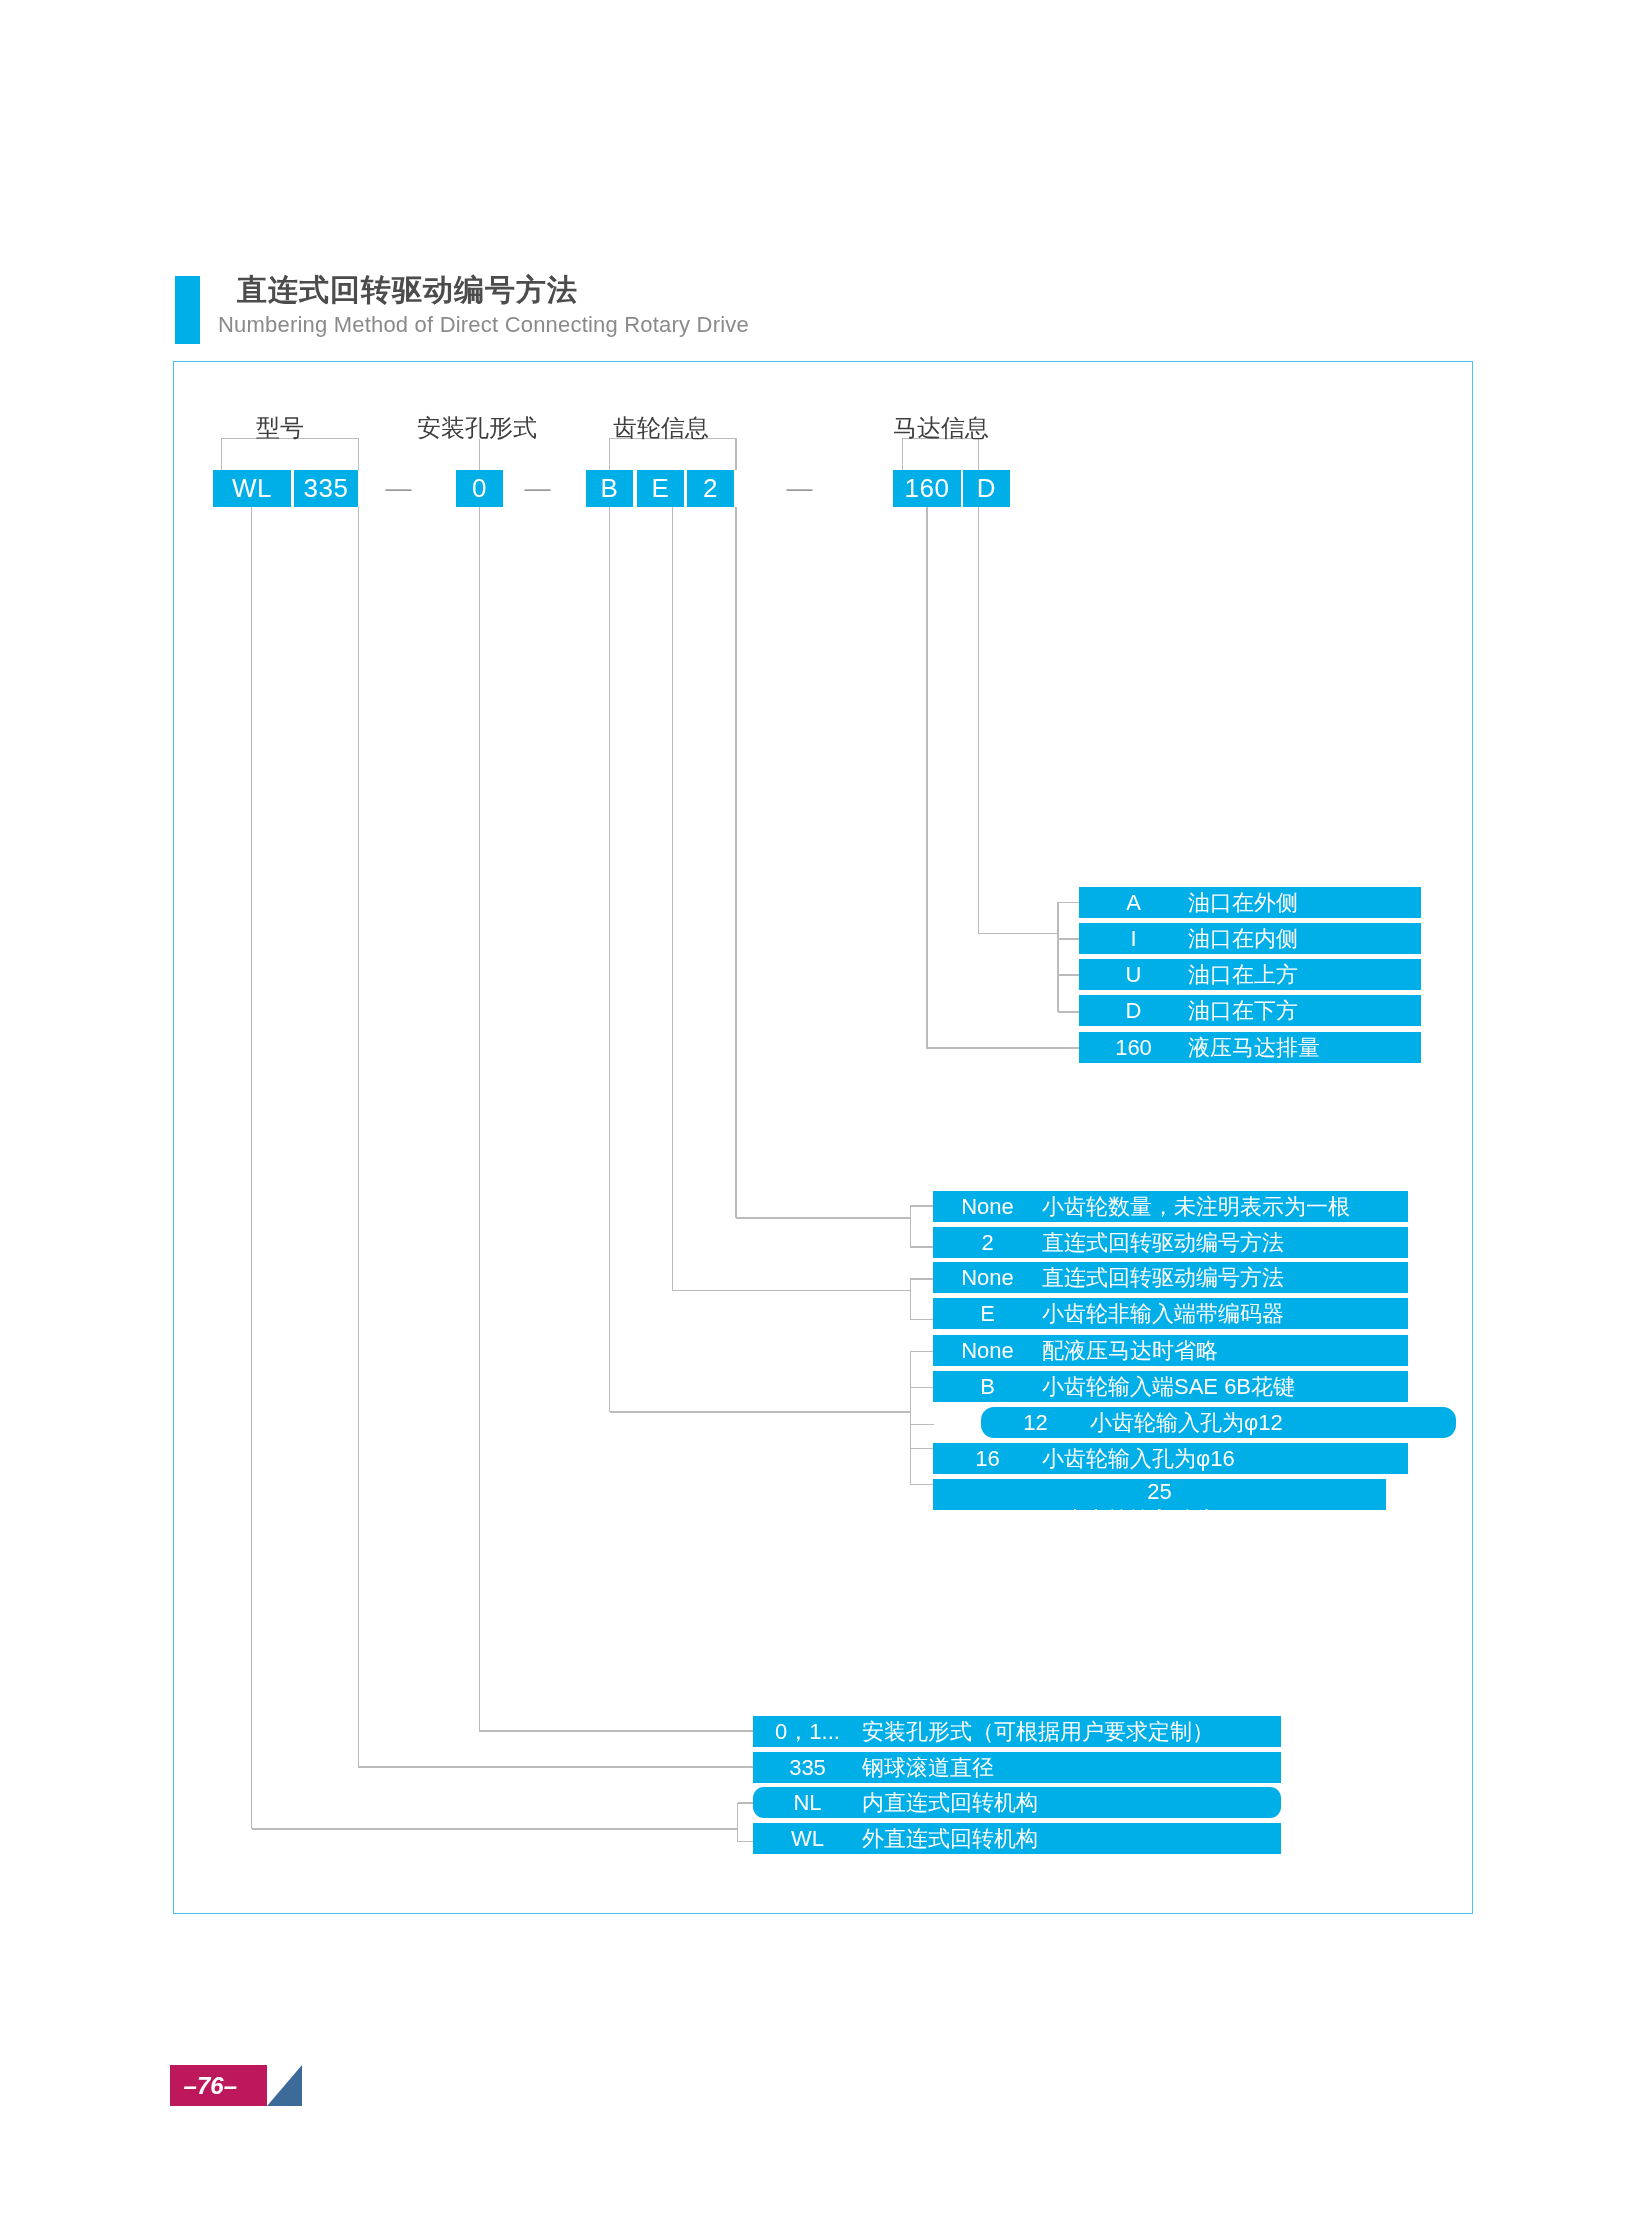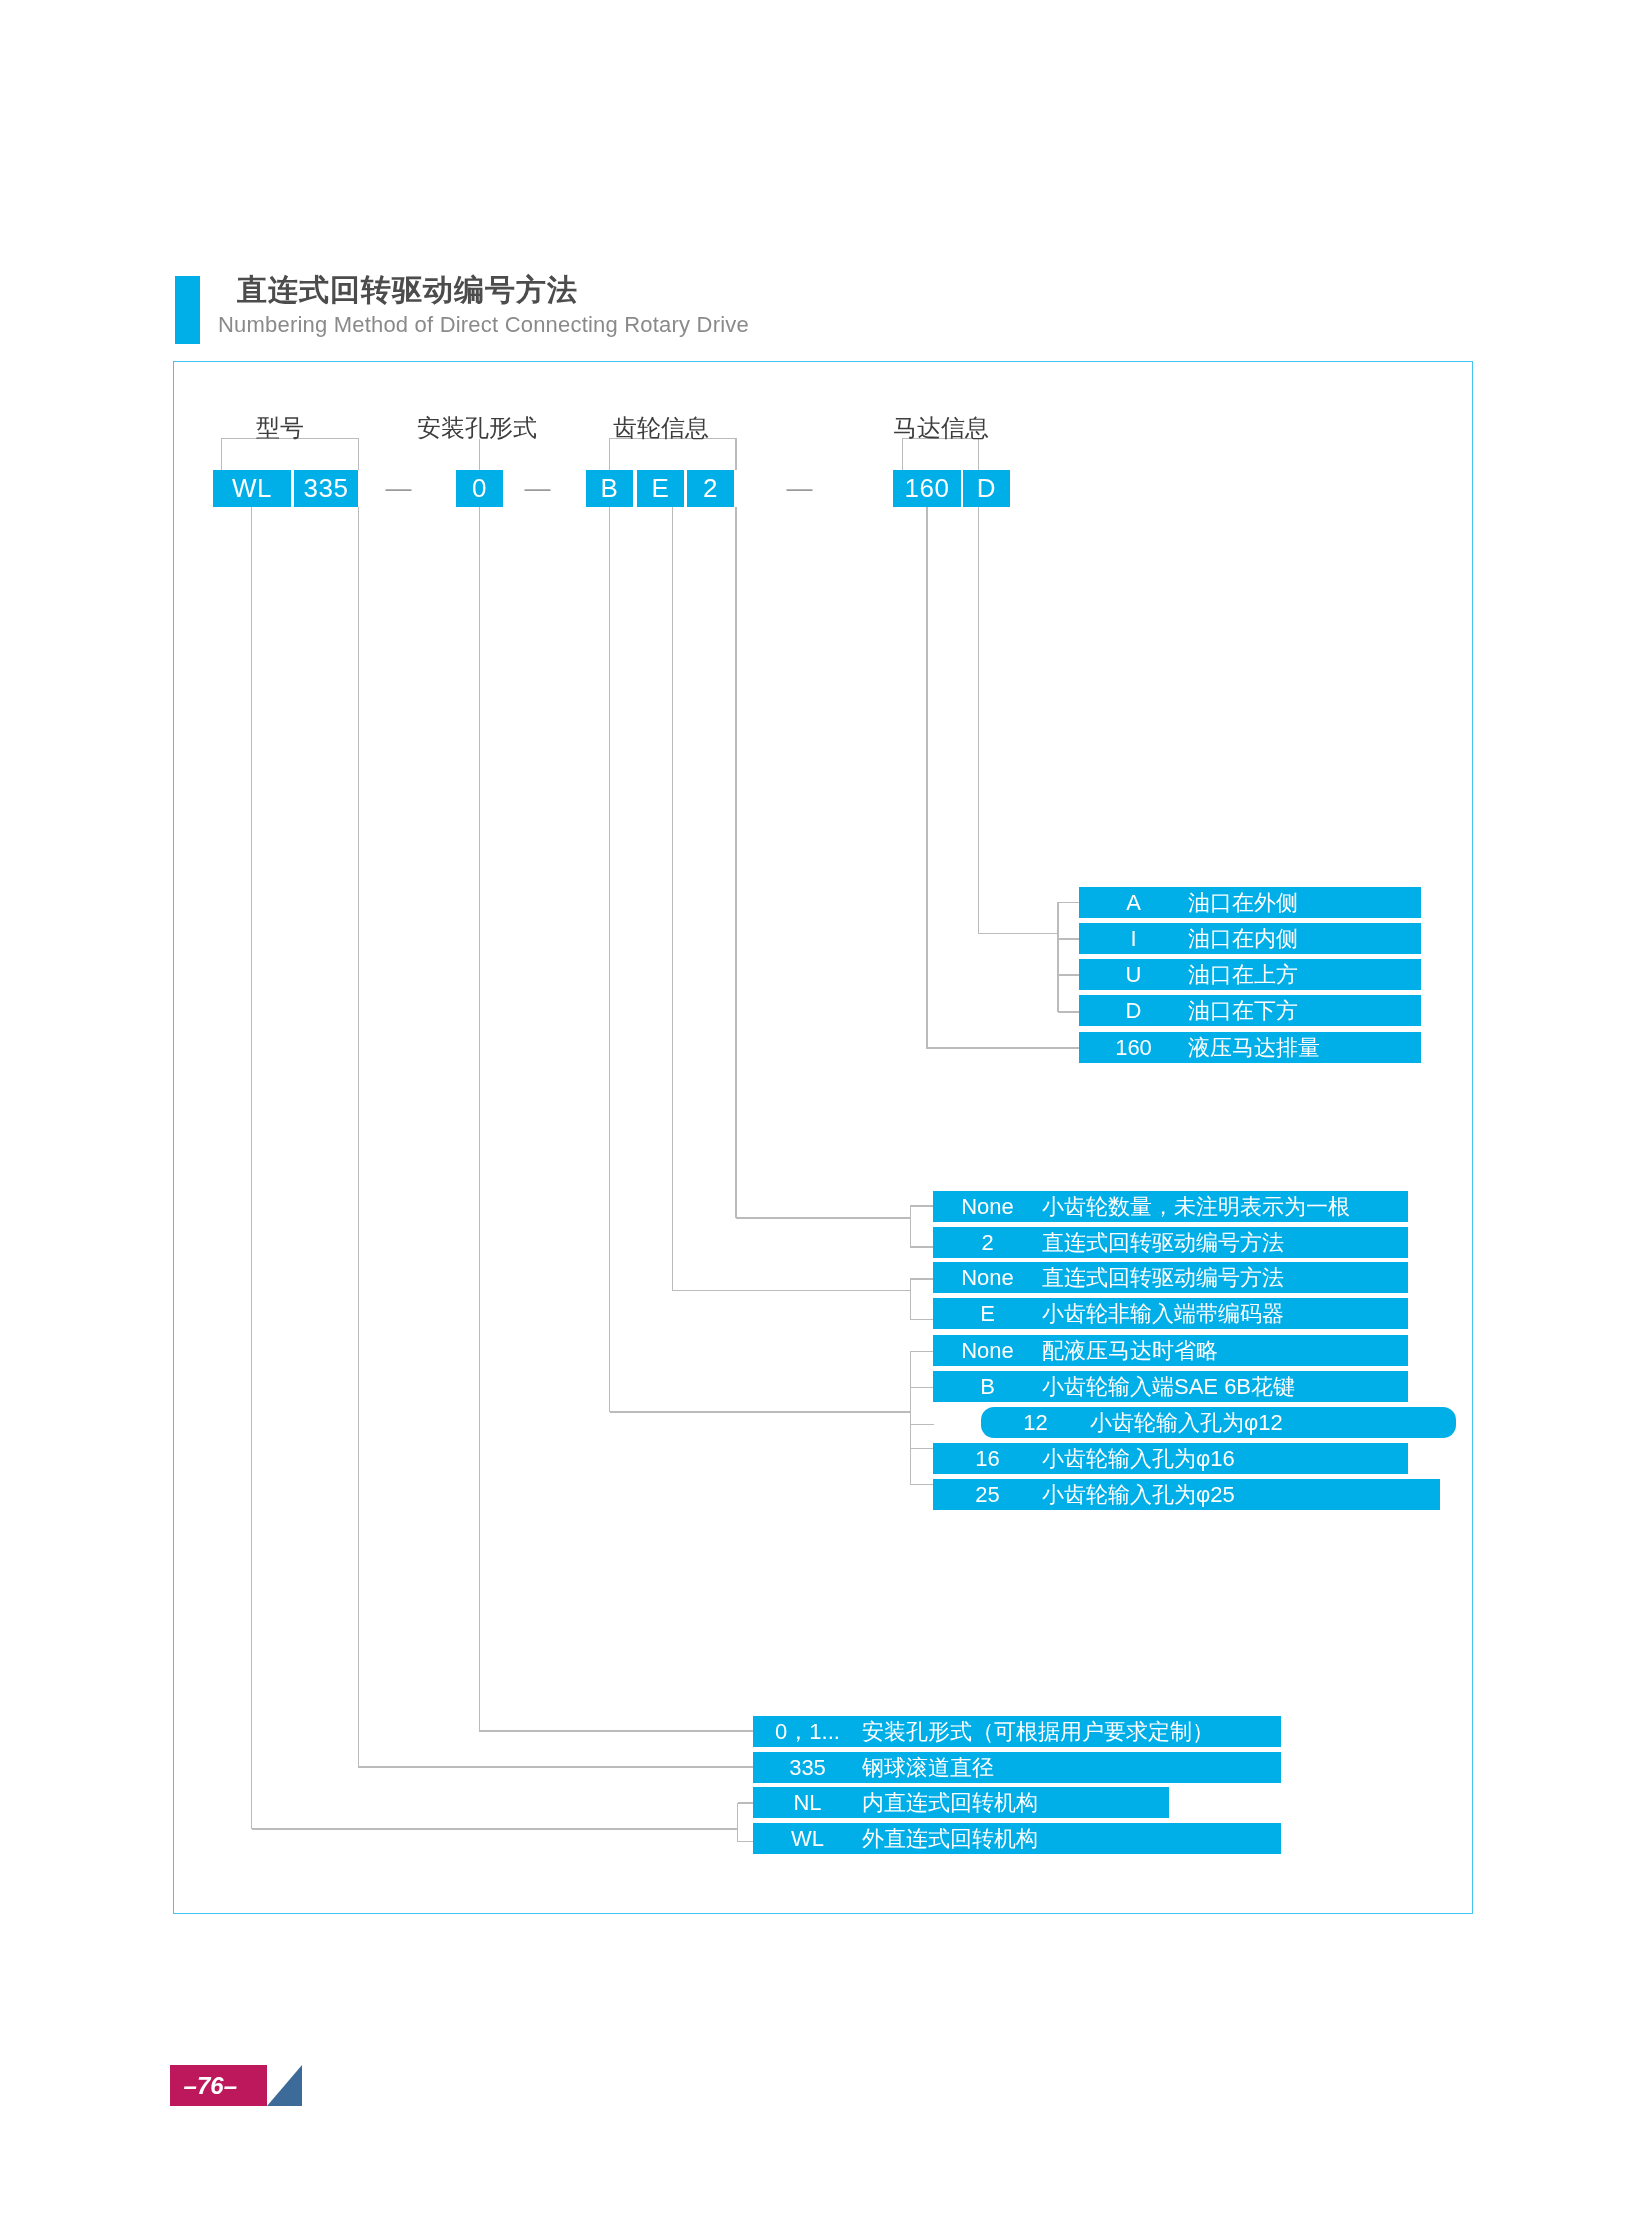--- a/index.html
+++ b/index.html
@@ -197,34 +197,34 @@
   <span class="lg-desc">小齿轮输入端SAE 6B花键</span>
 </div>
 <div class="legend-row" style="left:981px;top:1407px;width:475px;border-radius:13px;">
   <span class="lg-code">12</span>
   <span class="lg-desc">小齿轮输入孔为φ12</span>
 </div>
 <div class="legend-row" style="left:933px;top:1443px;width:475px;">
   <span class="lg-code">16</span>
   <span class="lg-desc">小齿轮输入孔为φ16</span>
 </div>
-<div class="legend-row" style="left:933px;top:1479px;width:507px;">
+<div class="legend-row" style="left:933px;top:1479px;width:453px;flex-direction:column;">
   <span class="lg-code">25</span>
   <span class="lg-desc">小齿轮输入孔为φ25</span>
 </div>
 
 <div class="legend-row" style="left:753px;top:1716px;width:528px;">
   <span class="lg-code">0，1...</span>
   <span class="lg-desc">安装孔形式（可根据用户要求定制）</span>
 </div>
 <div class="legend-row" style="left:753px;top:1752px;width:528px;">
   <span class="lg-code">335</span>
   <span class="lg-desc">钢球滚道直径</span>
 </div>
-<div class="legend-row" style="left:753px;top:1787px;width:416px;">
+<div class="legend-row" style="left:753px;top:1787px;width:528px;border-radius:11px;">
   <span class="lg-code">NL</span>
   <span class="lg-desc">内直连式回转机构</span>
 </div>
 <div class="legend-row" style="left:753px;top:1823px;width:528px;">
   <span class="lg-code">WL</span>
   <span class="lg-desc">外直连式回转机构</span>
 </div>
 
 <div id="footer">–76–</div>
 <div id="footer-tail"></div>

